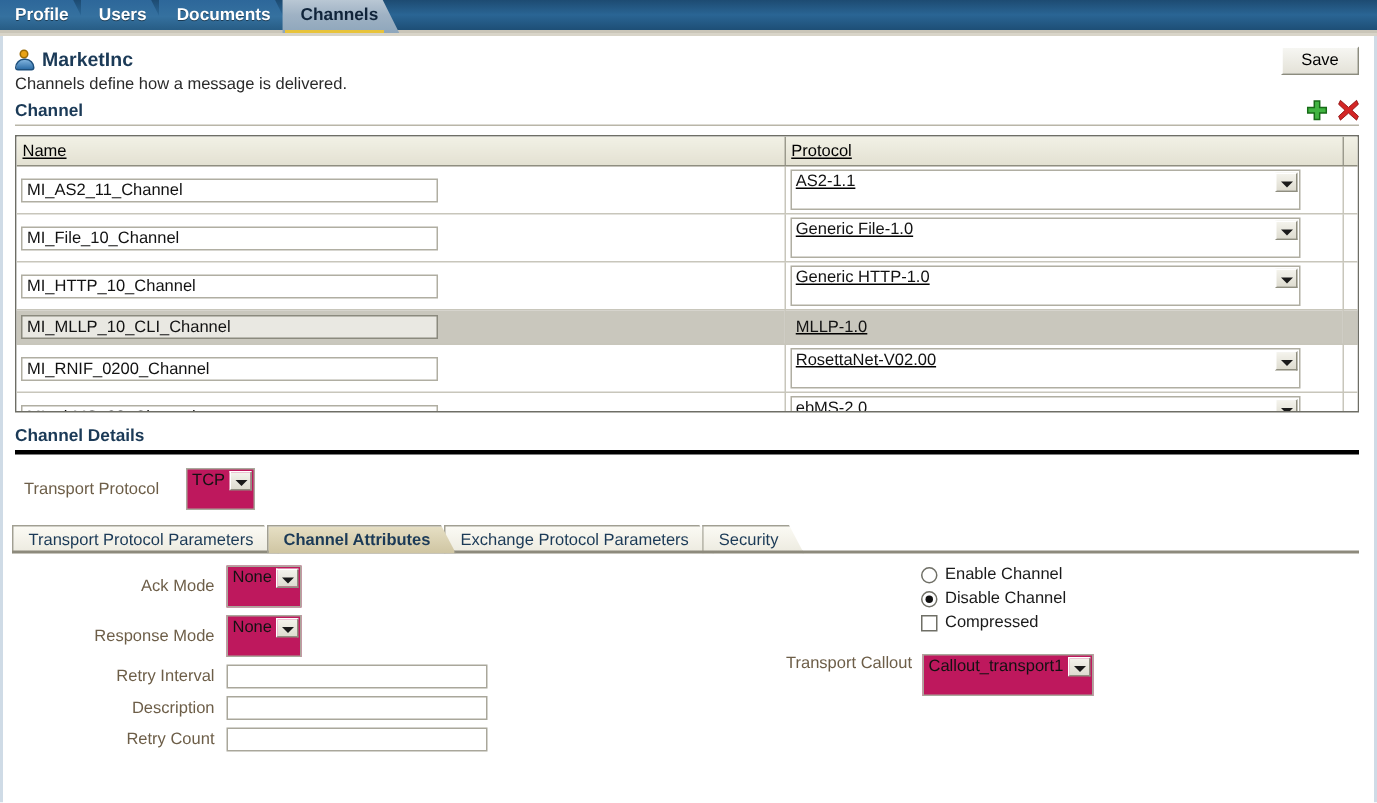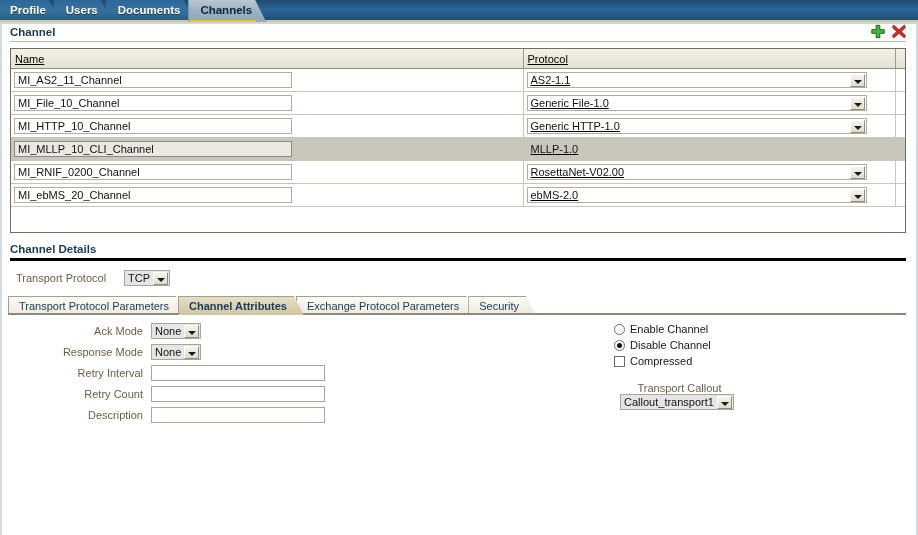--- a/index.html
+++ b/index.html
@@ -167,21 +167,21 @@
   }
   .namecell-wrap { width: 278px; }
   tr.selected .cellinput {
     border: 1px solid #8b8a7e;
     background: #e9e8e2;
   }
 
   .selwrap {
     position: relative;
     width: 340px;
-    height: 16px;
+    height: 27px;
     box-sizing: border-box;
     border: 1px solid #b0aea2;
     background: #fff;
     font-size: 11px;
     color: #121212;
     line-height: 15px;
     padding: 0 20px 0 3px;
     overflow: hidden;
     white-space: nowrap;
   }
@@ -211,23 +211,23 @@
     border-bottom: 3px solid #000000;
     font-size: 11.5px; font-weight: bold; color: #1b3a57;
   }
   .tp-row {
     margin: 9px 0 0 16px;
     display: flex; align-items: center; gap: 18px;
   }
   .lbl { font-size: 11px; color: #6d5e48; }
   .mini-select {
     position: relative;
-    height: 16px; box-sizing: border-box;
+    height: 28px; box-sizing: border-box;
     border: 1px solid #a9a79b;
-    background: #e5e5e5;
+    background: #be185d;
     font-size: 11px; color: #121212;
     line-height: 14px;
     padding: 0 19px 0 3px;
     min-width: 24px;
     white-space: nowrap;
   }
 
   
   .innertabs {
     position: relative;
@@ -289,21 +289,21 @@
   .radio.on::after {
     content: ""; position: absolute; left: 2px; top: 2px;
     width: 5px; height: 5px; border-radius: 50%; background: #111;
   }
   .cbox {
     width: 11px; height: 11px;
     border: 1px solid #6f6f66; background: #fff;
     box-sizing: border-box; margin-right: 5px; flex: none;
   }
   .opt-label { font-size: 11px; color: #1a1a1a; }
-  .callout-row { display: flex; align-items: center; margin-top: 15px; flex-direction: column; }
+  .callout-row { display: flex; margin-top: 15px; }
   .callout-row .lbl { width: 96px; text-align: right; padding-right: 7px; }
 
   .frame-edge {
     position: absolute; left: 0; top: 24px; bottom: 0; width: 2px;
     background: #cfdbe6;
   }
   .frame-edge.right { left: auto; right: 0; }
 </style>
 </head>
 <body>
@@ -318,20 +318,31 @@
     </div><div class="ttab">
       <span>Documents</span>
     </div><div class="ttab active">
       <span>Channels</span>
     </div>
   </div>
 
   <div class="frame-edge"></div>
   <div class="frame-edge right"></div>
 
+  <div class="pagehead">
+    <div class="title-row">
+      <span class="person-icon">
+        <span class="head"></span>
+          <span class="body"></span>
+      </span>
+      <span class="page-title">MarketInc</span>
+    </div>
+    <div class="page-sub">Channels define how a message is delivered.</div>
+    <div class="save-btn">Save</div>
+  </div>
 
   <div class="section">
     <span class="section-title">Channel</span>
     <span class="section-actions">
       <svg class="ico-plus" viewBox="0 0 14 14">
         <path d="M5.2,0.8 L8.8,0.8 L8.8,5.2 L13.2,5.2 L13.2,8.8 L8.8,8.8 L8.8,13.2 L5.2,13.2 L5.2,8.8 L0.8,8.8 L0.8,5.2 L5.2,5.2 Z" fill="#41b441" stroke="#176b17" stroke-width="1"></path>
       </svg>
       <svg class="ico-x" viewBox="0 0 14 14">
         <path d="M1.6,0.4 L7,5.1 L12.4,0.4 L13.6,3.0 L9.3,7.0 L13.6,11.0 L12.4,13.6 L7,8.9 L1.6,13.6 L0.4,11.0 L4.7,7.0 L0.4,3.0 Z" fill="#d42626" stroke="#8f1414" stroke-width="0.6"></path>
       </svg>
@@ -463,25 +474,25 @@
         <span class="mini-select">
           <span>None</span>
           <span class="selbtn"></span>
         </span>
       </div>
       <div class="frow">
         <span class="lbl">Retry Interval</span>
         <input class="txtfield" value="" style="">
       </div>
       <div class="frow">
+        <span class="lbl">Description</span>
+        <input class="txtfield" value="" style="">
+      </div>
+      <div class="frow">
         <span class="lbl">Retry Count</span>
-        <input class="txtfield" value="" style="">
-      </div>
-      <div class="frow">
-        <span class="lbl">Description</span>
         <input class="txtfield" value="" style="">
       </div>
     </div>
 
     <div class="rightform">
       <div class="opt">
         <span class="radio"></span>
         <span class="opt-label">Enable Channel</span>
       </div>
       <div class="opt">

